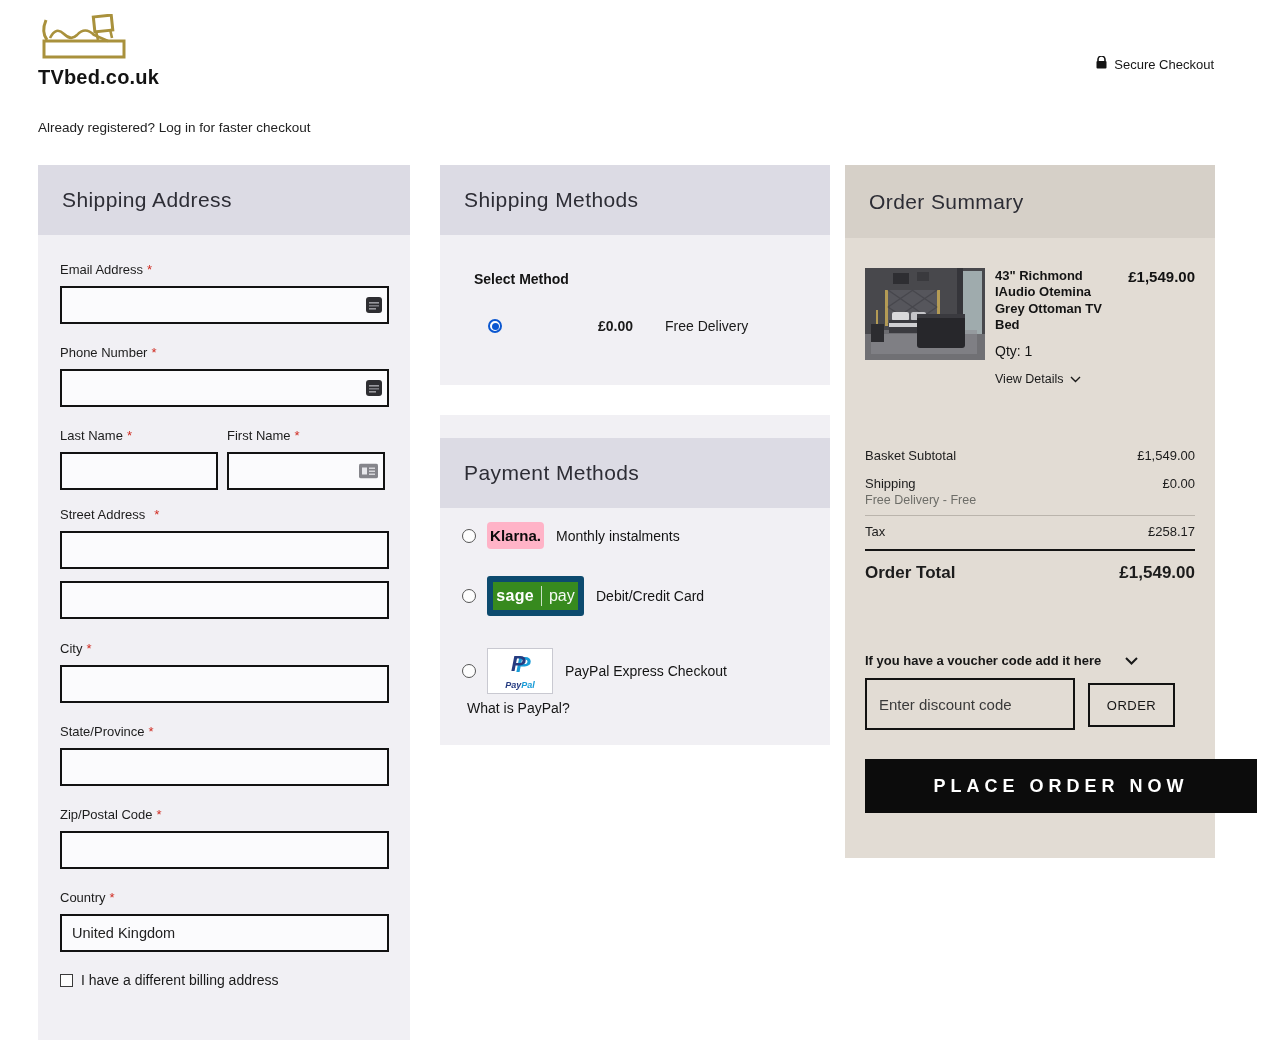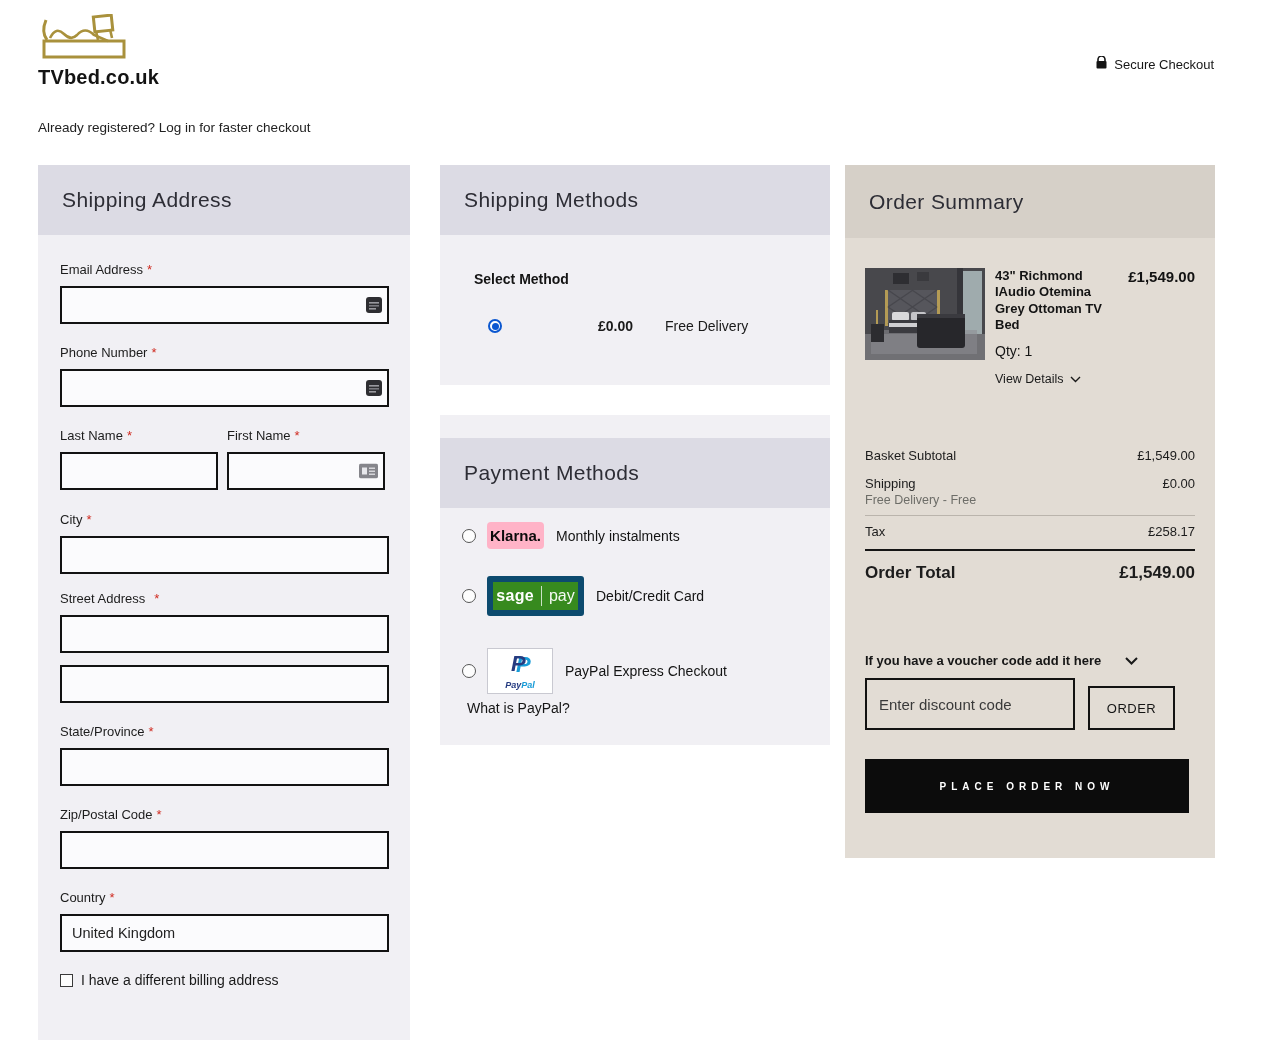--- a/index.html
+++ b/index.html
@@ -81,26 +81,26 @@
   .t-row { display:flex; justify-content:space-between; font-size:13px; color:#1c1c1c; }
   .t-row.ship-t { margin-top:13px; }
   .t-note { font-size:12.5px; color:#6d6d68; margin-top:2px; }
   .div-light { border-top:1px solid #bab4ac; margin-top:8px; }
   .t-row.tax-t { margin-top:8px; }
   .div-dark { border-top:2px solid #151515; margin-top:10px; }
   .t-row.total-t { margin-top:12px; font-size:17px; font-weight:700; }
 
   .voucher { margin-top:70px; }
   .voucher-prompt { display:flex; align-items:center; gap:24px; font-size:13px; font-weight:600; color:#161616; }
-  .voucher-row { display:flex; margin-top:10px; align-items:flex-end; }
+  .voucher-row { display:flex; margin-top:10px; align-items:center; }
   .discount-input { width:210px; height:52px; border:2px solid #121212; background:transparent; font-family:"Liberation Sans",sans-serif; font-size:15px; color:#2a2a2a; padding:0 12px; }
   .discount-input::placeholder { color:#3a3a3a; opacity:1; }
   .apply-btn { margin-left:13px; margin-top:2px; width:87px; height:44px; border:2px solid #121212; background:transparent; font-family:"Liberation Sans",sans-serif; font-size:13px; letter-spacing:0.5px; color:#141414; cursor:pointer; }
 
-  .place-order { margin-top:29px; width:324px; height:54px; background:#0c0c0c; color:#fff; border:none; font-family:"Liberation Sans",sans-serif; font-size:10px; font-weight:600; letter-spacing:5px; cursor:pointer; }
+  .place-order { margin-top:29px; width:392px; height:54px; background:#0c0c0c; color:#fff; border:none; font-family:"Liberation Sans",sans-serif; font-size:18px; font-weight:600; letter-spacing:5px; cursor:pointer; }
 </style>
 </head>
 <body>
 
 <div class="page">
 
   <div class="brand">
     <span>
       <svg width="92" height="46" viewBox="0 0 92 46" fill="none">
         <path d="M8 6 q-5 12 1 20" stroke="#a9913c" stroke-width="3" fill="none"></path>
@@ -176,29 +176,29 @@
                   <rect x="3" y="4" width="5" height="7" fill="#e8e8ec"></rect>
                   <rect x="10" y="4" width="6" height="1.5" fill="#d6d6da"></rect>
                   <rect x="10" y="7" width="6" height="1.5" fill="#d6d6da"></rect>
                   <rect x="10" y="10" width="6" height="1.5" fill="#d6d6da"></rect>
                 </svg>
             </span>
           </div>
         </div>
       </div>
 
-      <div class="field" style="margin-top:22px;">
-        <label><span>City</span><span class="req">*</span></label>
-        <input class="ti" type="text" style="">
-      </div>
-
       <div class="field" style="margin-top:17px;">
         <label><span>Street Address</span><span class="req" style="margin-left:9px;">*</span></label>
         <input class="ti" type="text" style="">
         <input class="ti street2" type="text" style="">
+      </div>
+
+      <div class="field" style="margin-top:22px;">
+        <label><span>City</span><span class="req">*</span></label>
+        <input class="ti" type="text" style="">
       </div>
 
       <div class="field">
         <label><span>State/Province</span><span class="req">*</span></label>
         <input class="ti" type="text" style="">
       </div>
 
       <div class="field">
         <label><span>Zip/Postal Code</span><span class="req">*</span></label>
         <input class="ti" type="text" style="">

